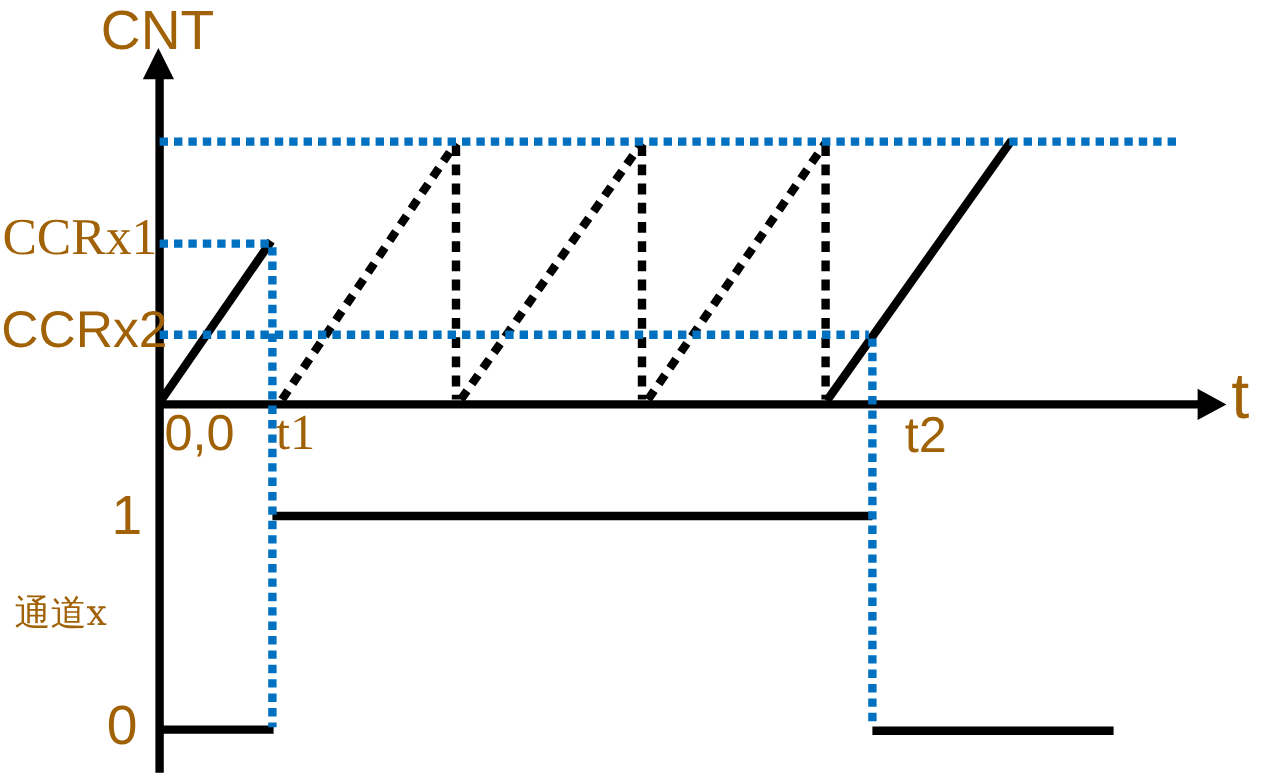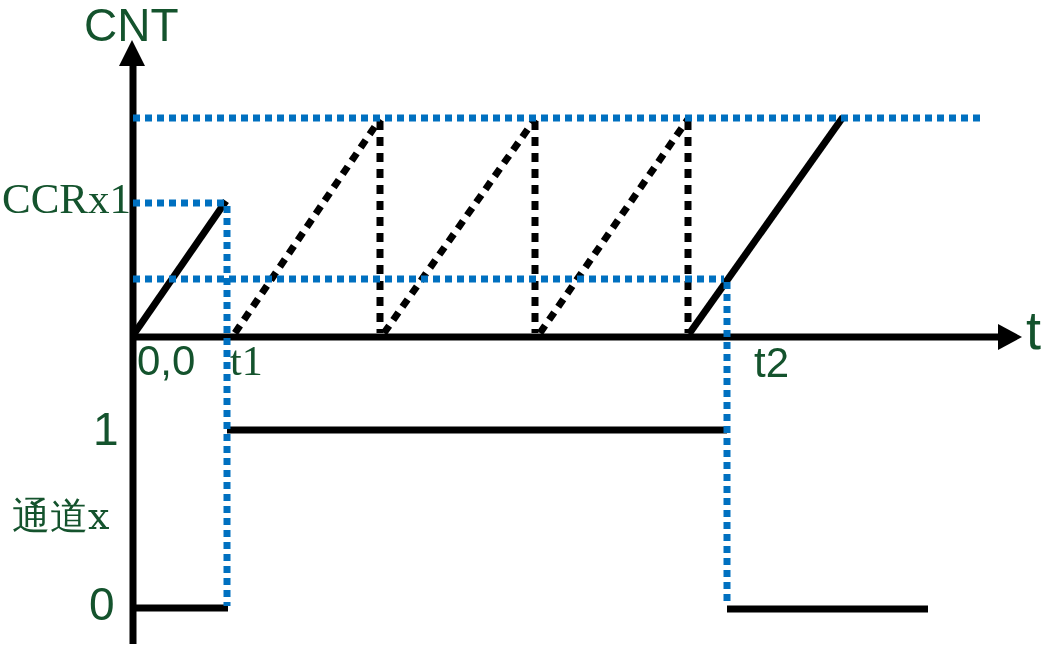--- a/index.html
+++ b/index.html
@@ -27,21 +27,21 @@
     left: 0;
     top: 0;
     width: 1053px;
     height: 648px;
     pointer-events: none;
   }
   .lbl {
     position: absolute;
     line-height: 1;
     white-space: nowrap;
-    color: #14532d;
+    color: #a16207;
     font-family: "Liberation Sans", sans-serif;
   }
   .lbl.serif {
     font-family: "DejaVu Serif", "Liberation Serif", serif;
   }
 </style>
 </head>
 <body>
 
 <div id="stage">
@@ -63,21 +63,22 @@
       <line x1="133" y1="203" x2="224" y2="203" stroke-width="7" stroke="#0070C0" stroke-dasharray="7 5"></line>
       <line x1="133" y1="279" x2="724" y2="279" stroke-width="7" stroke="#0070C0" stroke-dasharray="7 5"></line>
       <line x1="227" y1="206" x2="227" y2="606" stroke-width="7" stroke="#0070C0" stroke-dasharray="7 5"></line>
       <line x1="727" y1="282" x2="727" y2="604" stroke-width="7" stroke="#0070C0" stroke-dasharray="7 5"></line>
       <polygon points="132,40 119,66 145,66" fill="#000000"></polygon>
       <polygon points="1022,337 998,324 998,350" fill="#000000"></polygon>
     </svg>
   <div id="labels-layer">
       <div class="lbl" style="left: 84px; top: 2px; font-size: 46px;">CNT</div>
       <div class="lbl" style="left: 2px; top: 177px; font-size: 43px; font-family: Liberation Serif, serif;">CCRx1</div>
+      <div class="lbl" style="left: 1px; top: 254px; font-size: 43px;">CCRx2</div>
       <div class="lbl" style="left: 137px; top: 340px; font-size: 42px;">0,0</div>
       <div class="lbl" style="left: 230px; top: 340px; font-size: 42px; font-family: Liberation Serif, serif;">t1</div>
       <div class="lbl" style="left: 734px; top: 342px; font-size: 42px; margin-left: 20px;">t2</div>
       <div class="lbl" style="left: 1026px; top: 303px; font-size: 54px;">t</div>
       <div class="lbl" style="left: 93px; top: 406px; font-size: 46px;">1</div>
-      <div class="lbl serif" style="left: 12px; top: 497px; font-size: 38px;">通道x</div>
+      <div class="lbl serif" style="left: 12px; top: 497px; font-size: 30px;">通道x</div>
       <div class="lbl" style="left: 89px; top: 581px; font-size: 46px;">0</div>
     </div>
 </div>
 
 </body></html>

